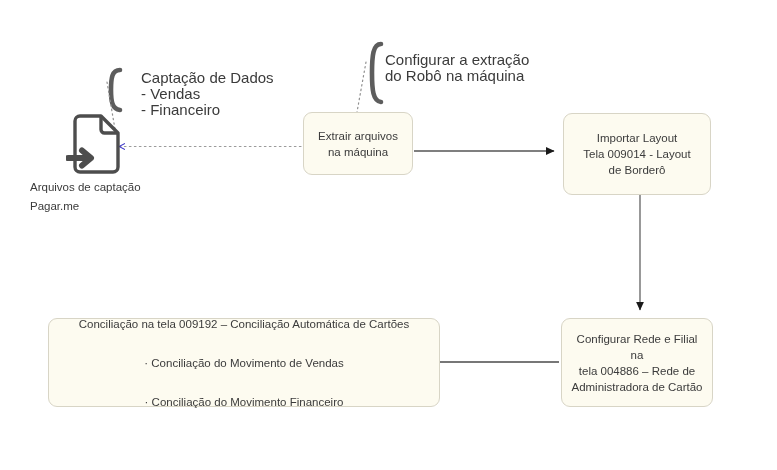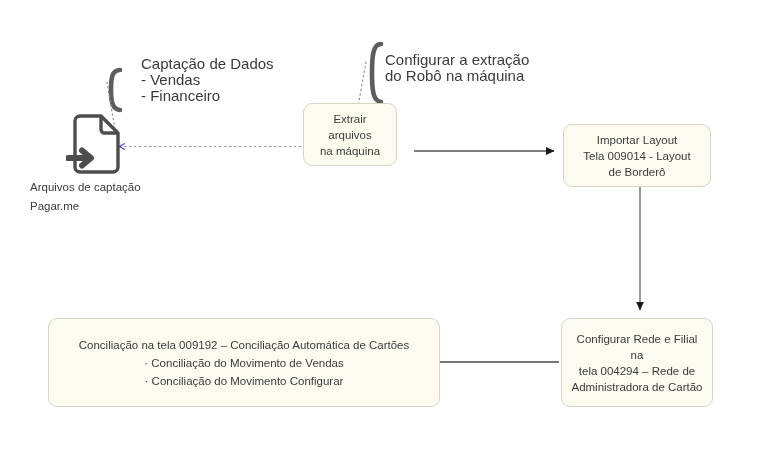--- a/index.html
+++ b/index.html
@@ -40,45 +40,46 @@
     text-align: center;
     color: #3b3b3b;
     font-size: 11.5px;
     line-height: 16px;
     padding: 4px 8px;
   }
   .node-text {
     display: block;
     white-space: pre-line;
   }
-  #node-extrair   { left: 303px; top: 103px; width: 94px; height: 63px; }
-  #node-importar  { left: 563px; top: 124px; width: 148px; height: 63px; }
+  #node-extrair   { left: 303px; top: 112px; width: 110px; height: 63px; }
+  #node-importar  { left: 563px; top: 113px; width: 148px; height: 82px; }
   #node-configurar{ left: 561px; top: 318px; width: 152px; height: 89px; }
   #node-conciliacao{ left: 48px;  top: 318px; width: 392px; height: 89px; }
 
   .concil-title {
     display: block;
     font-size: 11.5px;
     line-height: 18px;
   }
   .concil-sub {
     display: block;
     font-size: 11.5px;
     line-height: 18px;
+    margin-top: 21px;
   }
 
   
   .annot {
     position: absolute;
     color: #3b3b3b;
     font-size: 15px;
     line-height: 16px;
     white-space: pre-line;
   }
-  #annot-captacao { left: 141px; top: 56px; }
+  #annot-captacao { left: 141px; top: 70px; }
   #annot-robo     { left: 385px; top: 52px; }
 
   
   #doc-label {
     position: absolute;
     left: 30px;
     top: 178px;
     color: #3b3b3b;
     font-size: 11.5px;
     line-height: 19px;
@@ -169,25 +170,25 @@
   </div>
 
   <div class="node" id="node-importar">
     <span class="node-text">Importar Layout
 Tela 009014 - Layout
 de Borderô</span>
   </div>
 
   <div class="node" id="node-configurar">
     <span class="node-text">Configurar Rede e Filial na
-tela 004294 – Rede de
+tela 004886 – Rede de
 Administradora de Cartão</span>
   </div>
 
   <div class="node" id="node-conciliacao">
     <div>
       <span class="concil-title">Conciliação na tela 009192 – Conciliação Automática de Cartões</span>
       <span class="concil-sub">· Conciliação do Movimento de Vendas</span>
-      <span class="concil-sub">· Conciliação do Movimento Configurar</span>
+      <span class="concil-sub">· Conciliação do Movimento Financeiro</span>
     </div>
   </div>
 
 </div>
 
 </body></html>

